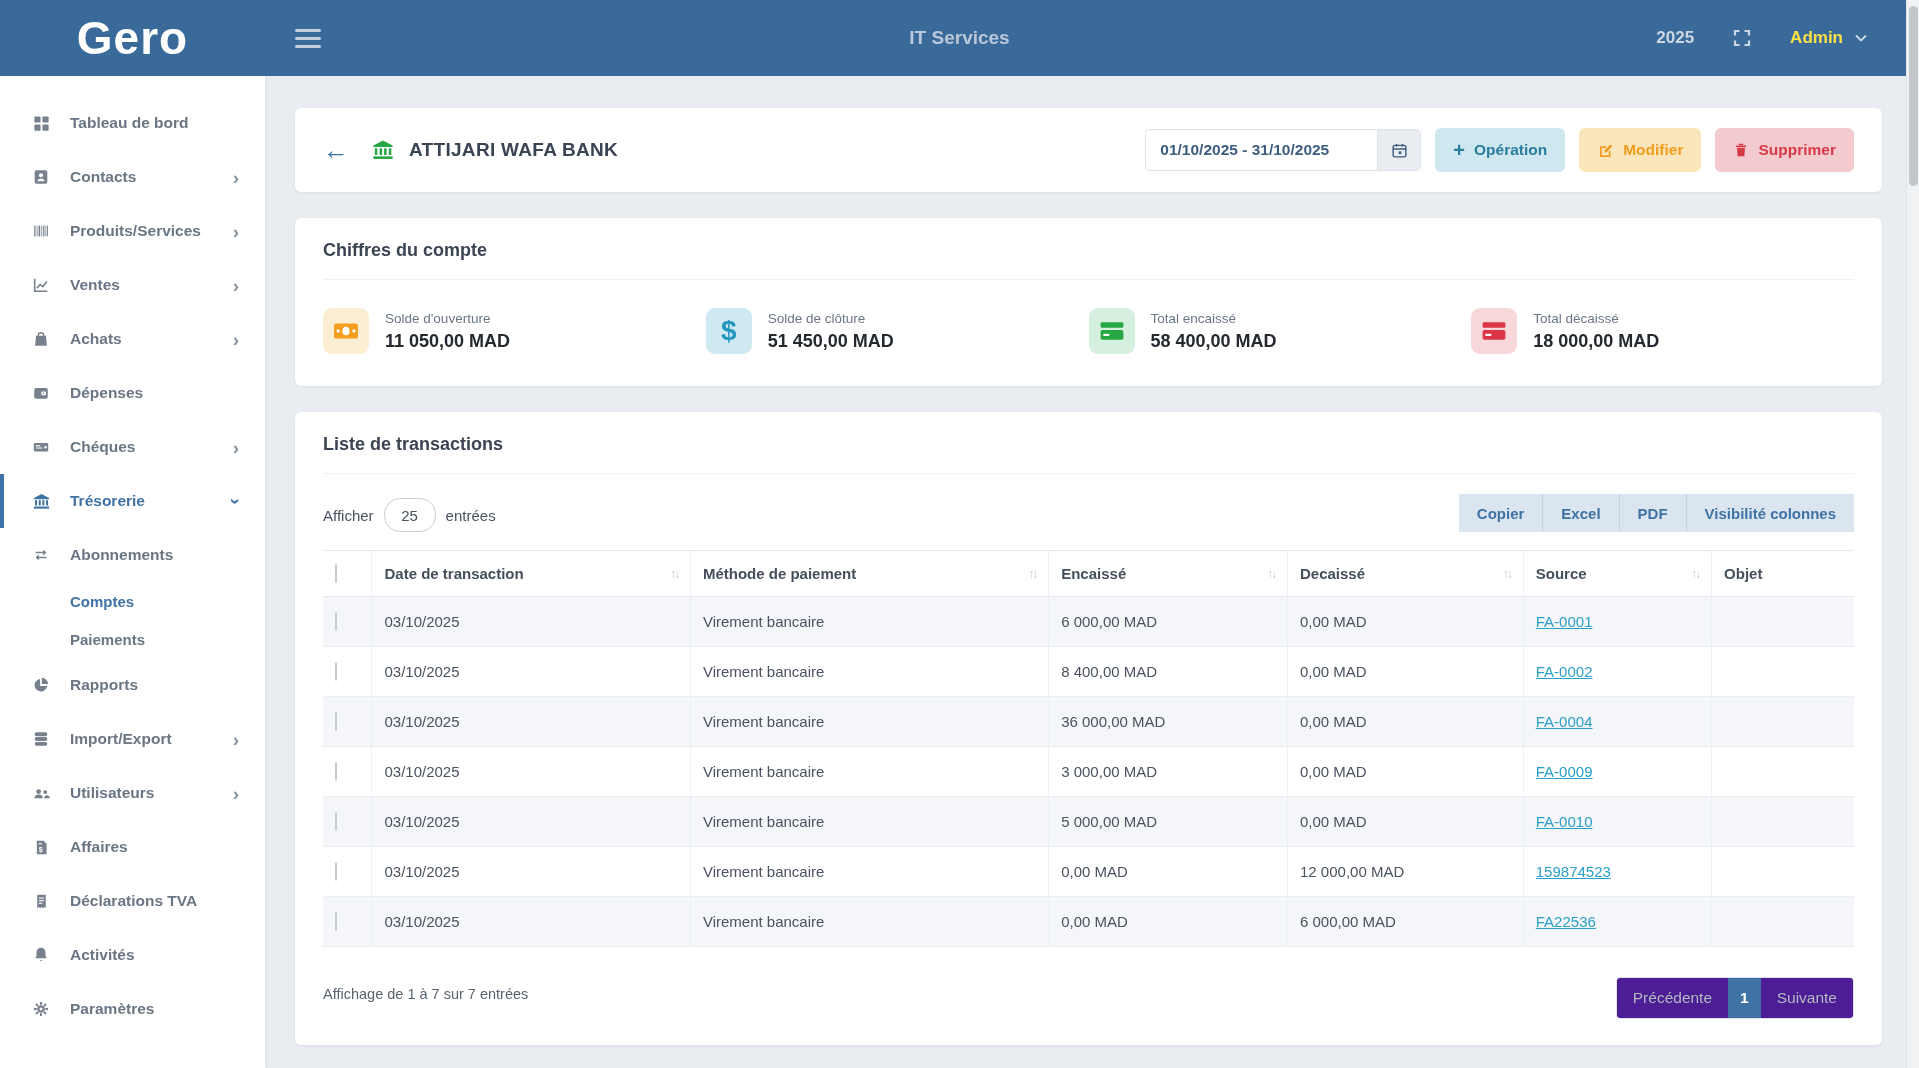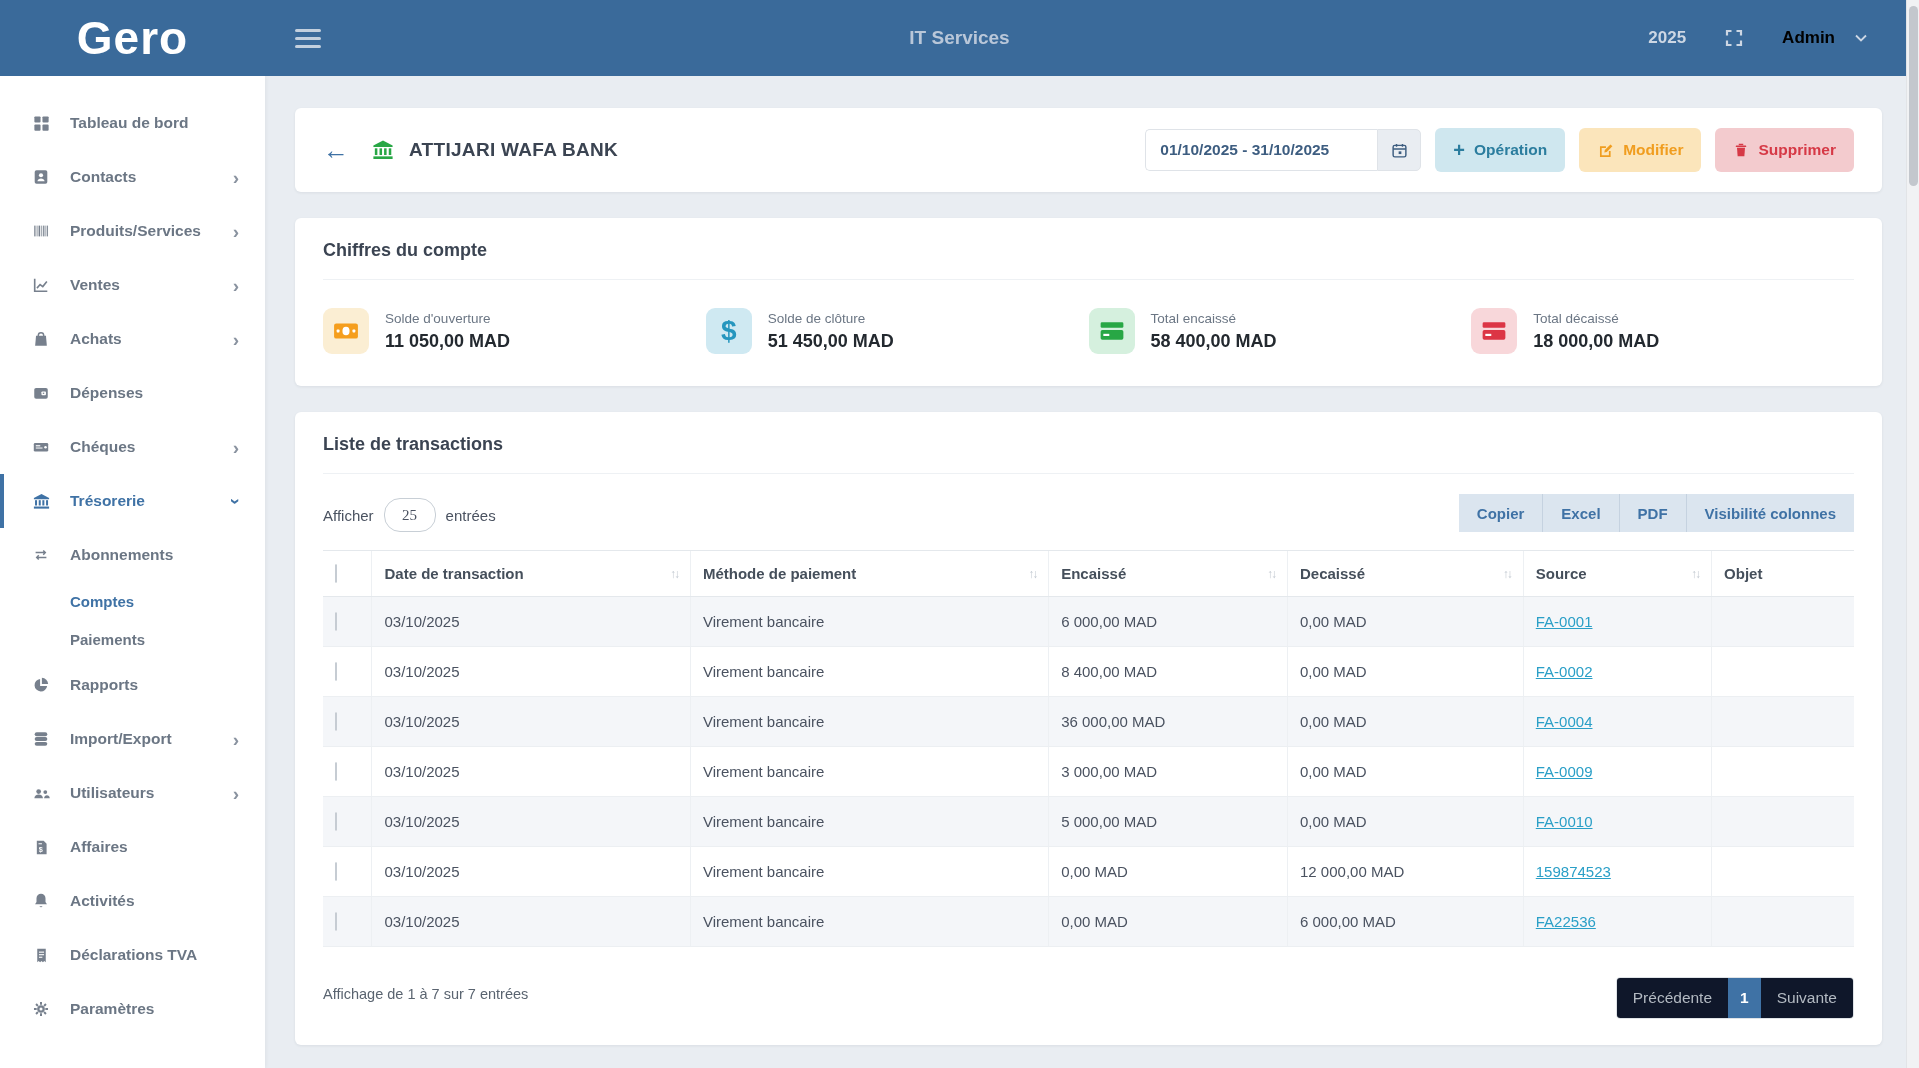--- a/index.html
+++ b/index.html
@@ -9,21 +9,21 @@
   
   .topbar { position:absolute; top:0; left:0; right:0; height:76px; background:#3a6a9a; display:flex; align-items:center; z-index:5; }
   .logo-box { width:265px; display:flex; justify-content:center; align-items:center; }
   .logo-text { color:#fff; font-size:46px; font-weight:800; letter-spacing:1px; }
   .hamburger { margin-left:30px; cursor:pointer; }
   .hamburger span { display:block; width:26px; height:3px; background:#c3d0de; border-radius:2px; margin:5px 0; }
   .topbar-title { position:absolute; left:50%; transform:translateX(-50%); color:#b9c7d9; font-size:19px; font-weight:700; }
   .topbar-right { margin-left:auto; display:flex; align-items:center; gap:38px; padding-right:52px; }
   .topbar-year { color:#cdd7e4; font-size:17px; font-weight:600; }
   .fullscreen-btn { display:flex; align-items:center; cursor:pointer; }
-  .user-menu { display:flex; align-items:center; gap:20px; color:#000000; font-size:17px; font-weight:600; cursor:pointer; }
+  .user-menu { display:flex; align-items:center; gap:12px; color:#fde047; font-size:17px; font-weight:600; cursor:pointer; }
 
   
   .scrollbar-track { position:absolute; top:0; right:0; width:13px; height:1068px; background:#f1f2f4; z-index:9; border-left:1px solid #e2e4e7; }
   .scrollbar-thumb { position:absolute; top:6px; left:2px; width:9px; height:180px; background:#c3c7cd; border-radius:5px; }
 
   
   .sidebar { position:absolute; top:76px; left:0; bottom:0; width:265px; background:#fff; box-shadow:1px 0 4px rgba(0,0,0,.05); padding-top:20px; z-index:4; }
   .side-item { height:54px; display:flex; align-items:center; padding:0 26px 0 30px; color:#6b7684; font-size:15.5px; font-weight:600; cursor:pointer; }
   .side-item .ico { width:22px; display:flex; justify-content:center; margin-right:18px; color:#77808d; }
   .side-item .chev { margin-left:auto; color:#8a93a0; font-size:19px; line-height:1; }
@@ -62,21 +62,21 @@
   .stat-icon.teal { background:#cfe9f2; color:#2596be; font-size:28px; font-weight:800; }
   .stat-icon.green { background:#d5f0de; }
   .stat-icon.red { background:#f8d7da; }
   .stat-label { font-size:13.5px; color:#6b7684; margin-bottom:5px; }
   .stat-value { font-size:18px; font-weight:800; color:#23292f; }
 
   
   .trans-card { padding:22px 28px 26px; }
   .controls-row { margin-top:20px; display:flex; align-items:flex-end; }
   .show-group { display:flex; align-items:center; gap:10px; font-size:15px; color:#4a5260; }
-  .entries-input { width:52px; height:34px; border:1px solid #c8cfd6; border-radius:16px; text-align:center; font-family:Liberation Serif, serif; font-size:15px; color:#4a5260; outline:none; }
+  .entries-input { width:52px; height:34px; border:1px solid #c8cfd6; border-radius:16px; text-align:center; font-family:Liberation Sans, sans-serif; font-size:15px; color:#4a5260; outline:none; }
   .export-group { margin-left:auto; display:flex; background:#dbe5ef; border-radius:0; overflow:hidden; }
   .export-btn { background:transparent; border:none; border-right:1px solid #c5d2e0; height:38px; padding:0 18px; font-family:"Liberation Sans",sans-serif; font-size:15px; font-weight:600; color:#3f72a5; cursor:pointer; }
   .export-btn:last-child { border-right:none; }
 
   table.tx { width:100%; border-collapse:collapse; margin-top:18px; font-size:15px; table-layout:fixed; }
   .tx th { text-align:left; padding:14px 12px; color:#454f5b; font-weight:700; border-top:1px solid #e4e8ec; border-bottom:1px solid #e4e8ec; }
   .tx th, .tx td { border-left:1px solid #edf0f3; }
   .tx th:first-child, .tx td:first-child { border-left:none; }
   .tx td { padding:16px 12px; color:#4a5260; border-bottom:1px solid #eceff2; }
   .tx tbody tr:nth-child(odd) { background:#f4f6f9; }
@@ -87,21 +87,21 @@
   .col-date { width:20.8%; }
   .col-method { width:23.4%; }
   .col-in { width:15.6%; }
   .col-out { width:15.4%; }
   .col-source { width:12.3%; }
   .src-link { color:#2a9fc7; text-decoration:underline; cursor:pointer; font-weight:500; }
 
   .table-footer { display:flex; align-items:center; margin-top:14px;gap:7px; }
   .footer-info { font-size:14.5px; color:#5a6470; margin-top:8px; }
   .pagination { margin-left:auto; margin-top:16px; display:flex; border:1px solid #dfe3e7; border-radius:4px; overflow:hidden; height:42px; background:#fff; }
-  .page-btn { display:flex; align-items:center; padding:0 16px; font-size:15.5px; color:#b3bac2; cursor:pointer; background:#0f172a; }
+  .page-btn { display:flex; align-items:center; padding:0 16px; font-size:15.5px; color:#b3bac2; cursor:pointer; background:#4c1d95; }
   .page-btn.current { background:#3f72a5; color:#fff; font-weight:700; padding:0 12px; }
 
   .ico svg, .bank-glyph svg, .stat-icon svg { display:block; }
 </style>
 </head>
 <body>
 
 <header class="topbar">
   <div class="logo-box">
     <span class="logo-text">Gero</span>
@@ -277,37 +277,37 @@
         <svg width="17" height="17" viewBox="0 0 20 20" fill="currentColor">
           <path d="M4.5 2h8L16 5.5V18H4.5z"></path>
           <rect x="6.5" y="5" width="4" height="1.2" fill="#fff"></rect>
           <text x="9" y="15" text-anchor="middle" font-size="8.5" font-weight="bold" fill="#fff">$</text>
         </svg>
       </span>
     <span>Affaires</span>
   </div>
   <div class="side-item">
     <span class="ico">
-        <svg width="18" height="18" viewBox="0 0 20 20" fill="currentColor">
-          <path d="M10 2a5 5 0 015 5v4l1.6 2.6H3.4L5 11V7a5 5 0 015-5z"></path>
-          <path d="M8.3 15.8a1.8 1.8 0 003.4 0z"></path>
-        </svg>
-      </span>
-    <span>Activités</span>
-  </div>
-  <div class="side-item">
-    <span class="ico">
         <svg width="17" height="17" viewBox="0 0 20 20" fill="currentColor">
           <path d="M5 2h10v15.8l-1.7-1.3-1.6 1.3-1.7-1.3-1.6 1.3-1.7-1.3L5 17.8z"></path>
           <rect x="7" y="5.4" width="6" height="1.3" fill="#fff"></rect>
           <rect x="7" y="8.4" width="6" height="1.3" fill="#fff"></rect>
           <rect x="7" y="11.4" width="4" height="1.3" fill="#fff"></rect>
         </svg>
       </span>
     <span>Déclarations TVA</span>
+  </div>
+  <div class="side-item">
+    <span class="ico">
+        <svg width="18" height="18" viewBox="0 0 20 20" fill="currentColor">
+          <path d="M10 2a5 5 0 015 5v4l1.6 2.6H3.4L5 11V7a5 5 0 015-5z"></path>
+          <path d="M8.3 15.8a1.8 1.8 0 003.4 0z"></path>
+        </svg>
+      </span>
+    <span>Activités</span>
   </div>
   <div class="side-item">
     <span class="ico">
         <svg width="18" height="18" viewBox="0 0 20 20">
           <circle cx="10" cy="10" r="3" fill="none" stroke="currentColor" stroke-width="2.6"></circle>
           <path d="M10 2.2v3M10 14.8v3M2.2 10h3M14.8 10h3M4.5 4.5l2.1 2.1M13.4 13.4l2.1 2.1M15.5 4.5l-2.1 2.1M6.6 13.4l-2.1 2.1" stroke="currentColor" stroke-width="2.2"></path>
         </svg>
       </span>
     <span>Paramètres</span>
   </div>

